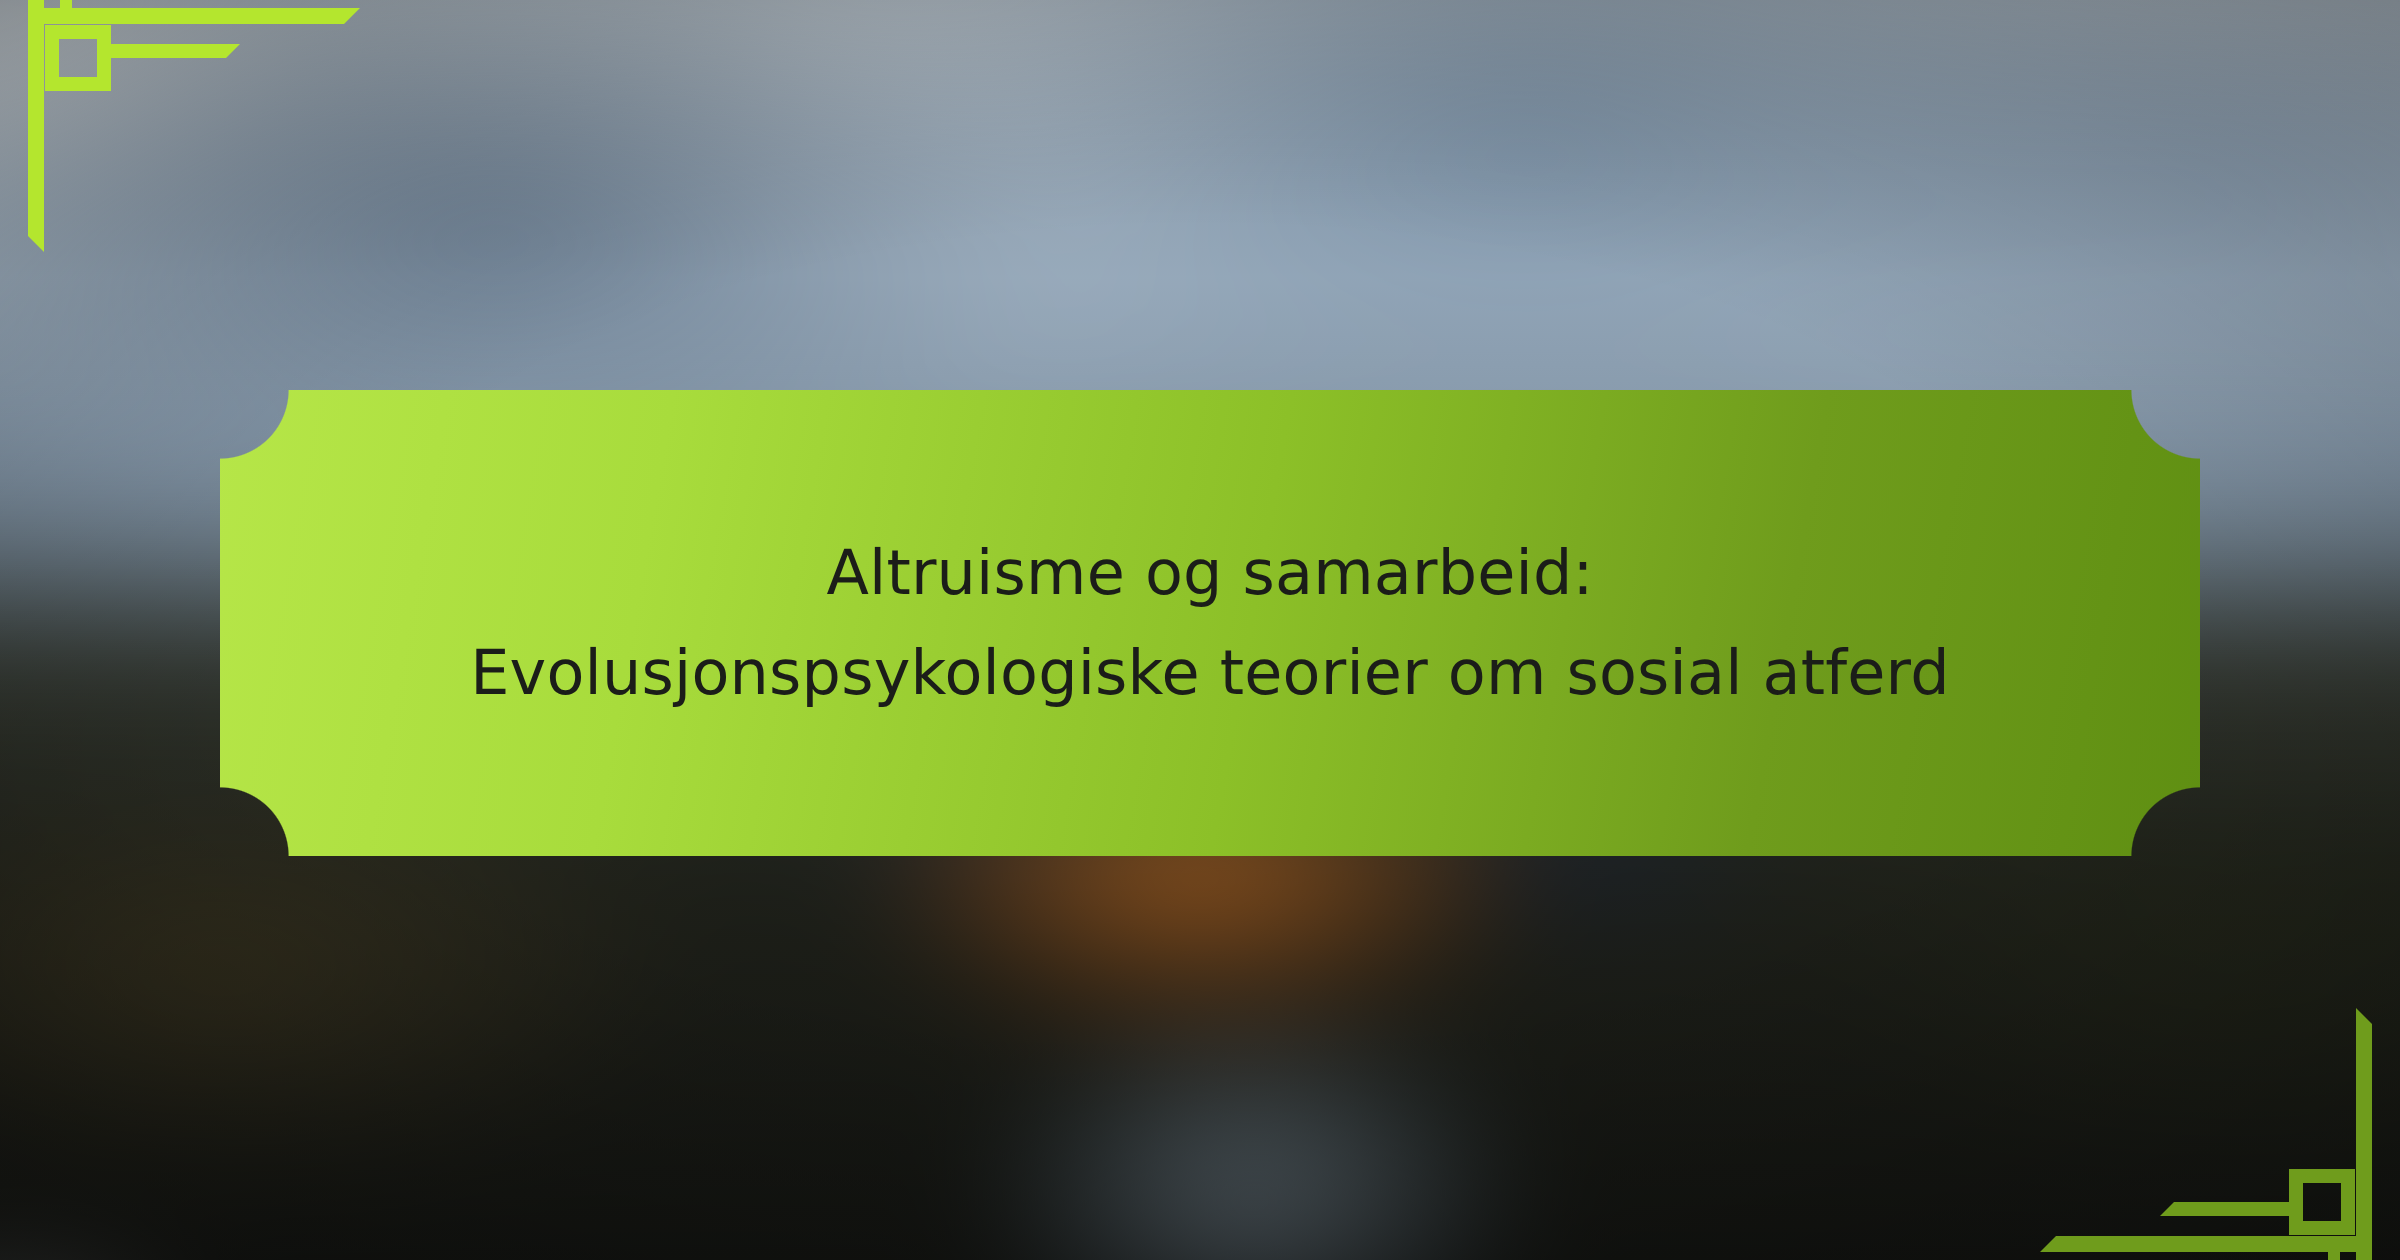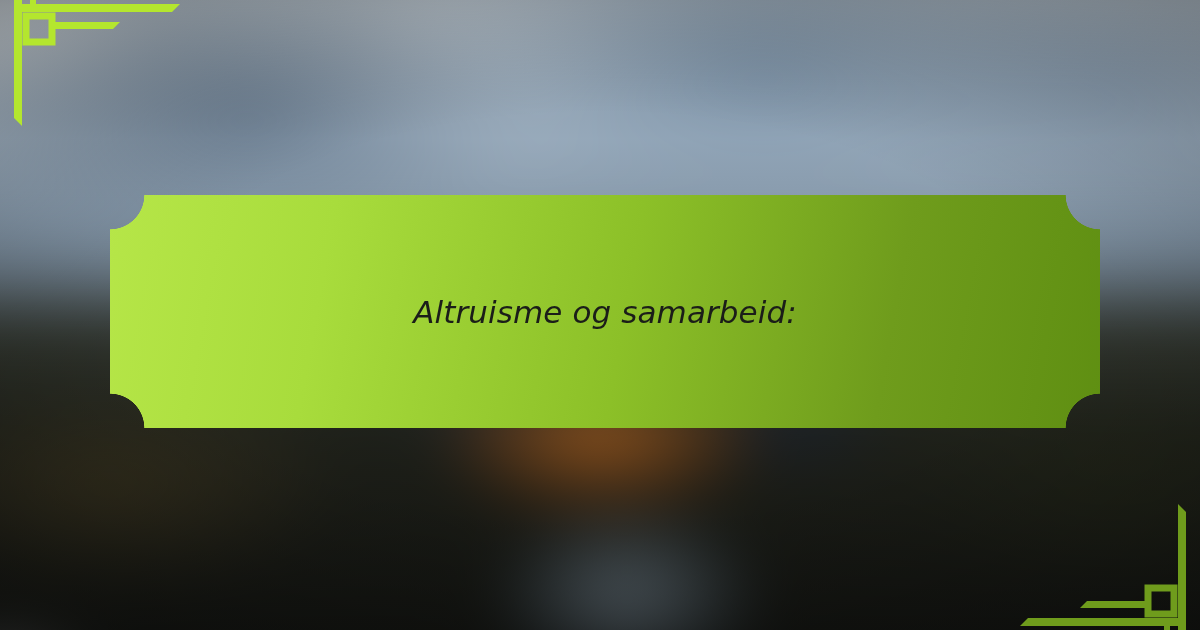--- a/index.html
+++ b/index.html
@@ -11,21 +11,20 @@
   body {
     font-family: "DejaVu Sans", sans-serif;
   }
 
   .canvas {
     position: relative;
     width: 1200px;
     height: 630px;
     overflow: hidden;
     background: #20242a;
-    font-style: italic;
   }
 
   
   .photo {
     position: absolute;
     inset: -40px;
     overflow: hidden;
   }
   .photo-layer {
     position: absolute;
@@ -175,16 +174,17 @@
         <path d="M52 22 L120 22 L113 29 L52 29 Z" fill="#6f9c1c" stroke="none"></path>
         <path d="M30 0 L36 0 L36 10 L30 10 Z" fill="#6f9c1c" stroke="none"></path>
       </g>
     </svg>
   </div>
 
   <div class="card-wrap">
     <div class="card"></div>
     <div class="card-inner">
       <div class="title-line">Altruisme og samarbeid:</div>
+      <div class="title-line">Evolusjonspsykologiske teorier om sosial atferd</div>
     </div>
   </div>
 
 </div>
 
 </body></html>

